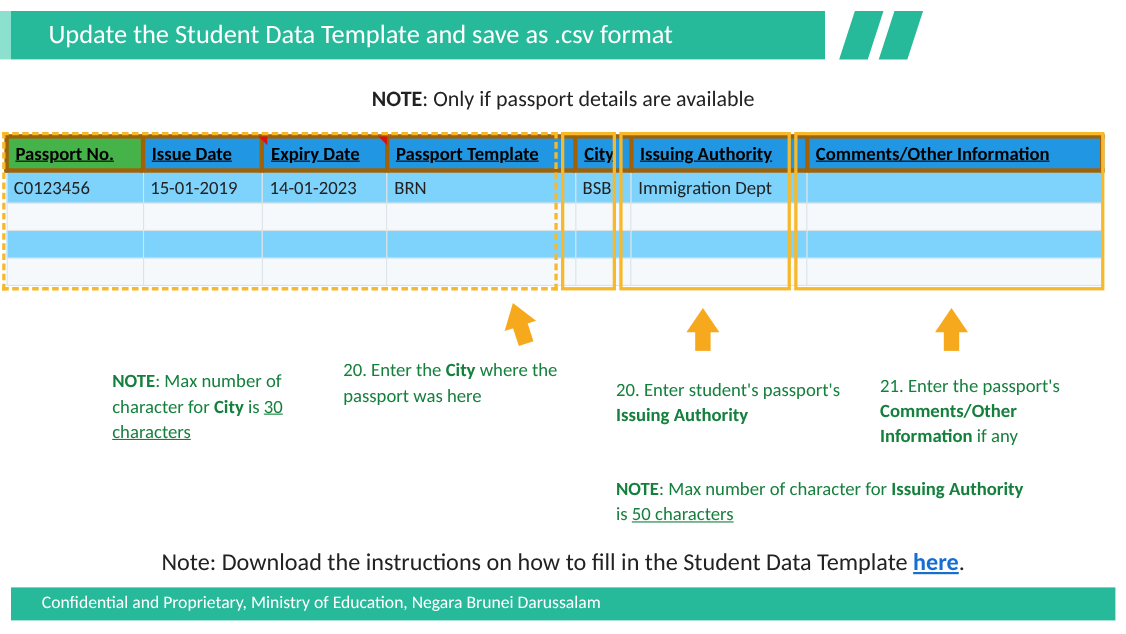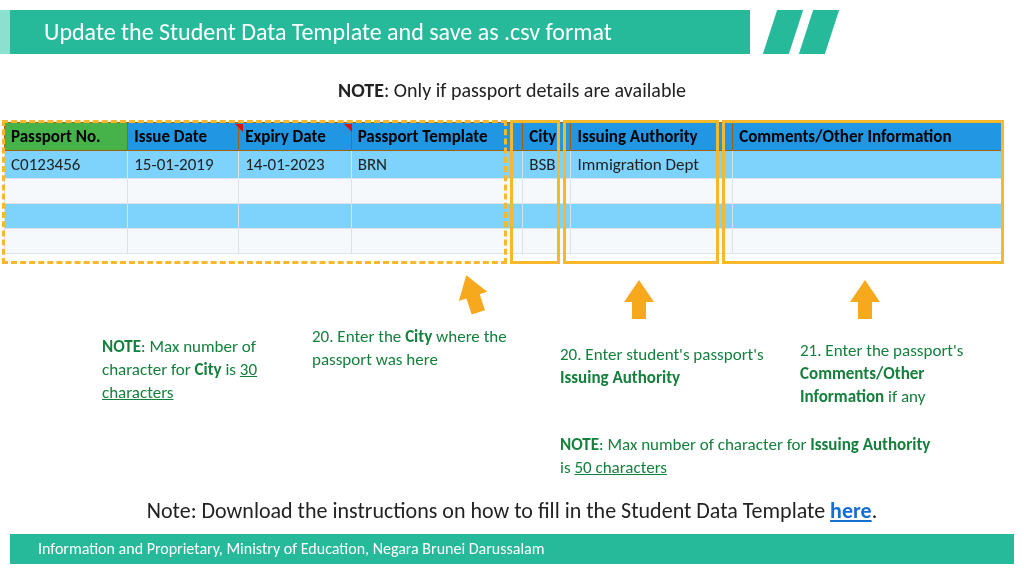--- a/index.html
+++ b/index.html
@@ -67,22 +67,23 @@
       border-collapse: collapse;
       width: 100%;
       font-size: 17px;
     }
     th {
       background: #2196e3;
       color: #000;
       font-weight: bold;
       text-align: left;
       padding: 3px 6px;
-      border: 1px solid #a16207;
+      border: 4px solid #a16207;
       white-space: nowrap;
+      text-decoration: underline;
     }
     th.first { background: #46b34a; }
     td {
       border: 1px solid #dbe3e8;
       padding: 3px 6px;
       color: #222;
       height: 25px;
       background: #7dd3fc;
     }
     tr.alt td { background: #f5f9fb; }
@@ -266,13 +267,13 @@
   <span>21. Enter the passport's </span><b>Comments/Other Information</b><span> if any</span>
 </div>
 <div class="note-block nb5">
   <b>NOTE</b><span>: Max number of character for </span><b>Issuing Authority</b><span> is </span><u>50 characters</u>
 </div>
 
 <div class="bottom-note">
   <span>Note: Download the instructions on how to fill in the Student Data Template </span><a href="#">here</a><span>.</span>
 </div>
 
-<div class="footer-bar">Information and Proprietary, Ministry of Education, Negara Brunei Darussalam</div>
+<div class="footer-bar">Confidential and Proprietary, Ministry of Education, Negara Brunei Darussalam</div>
 
 </body></html>

